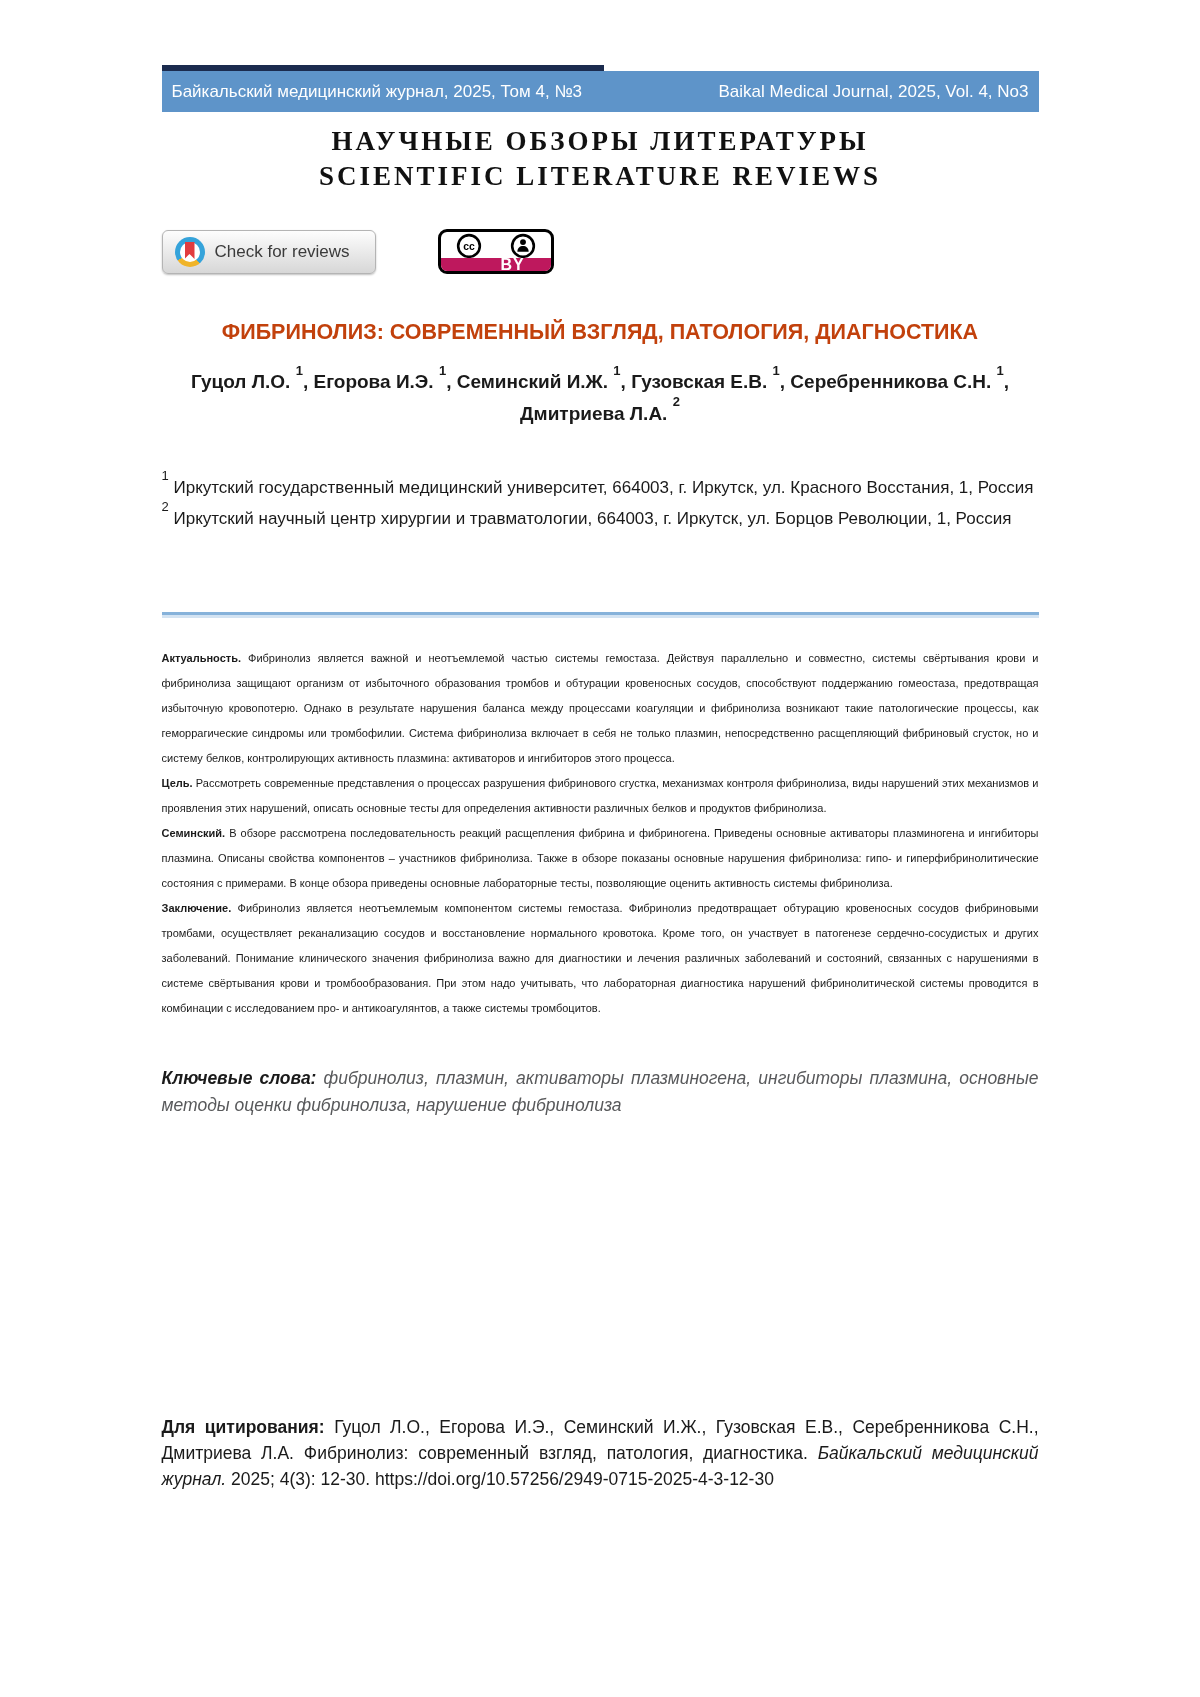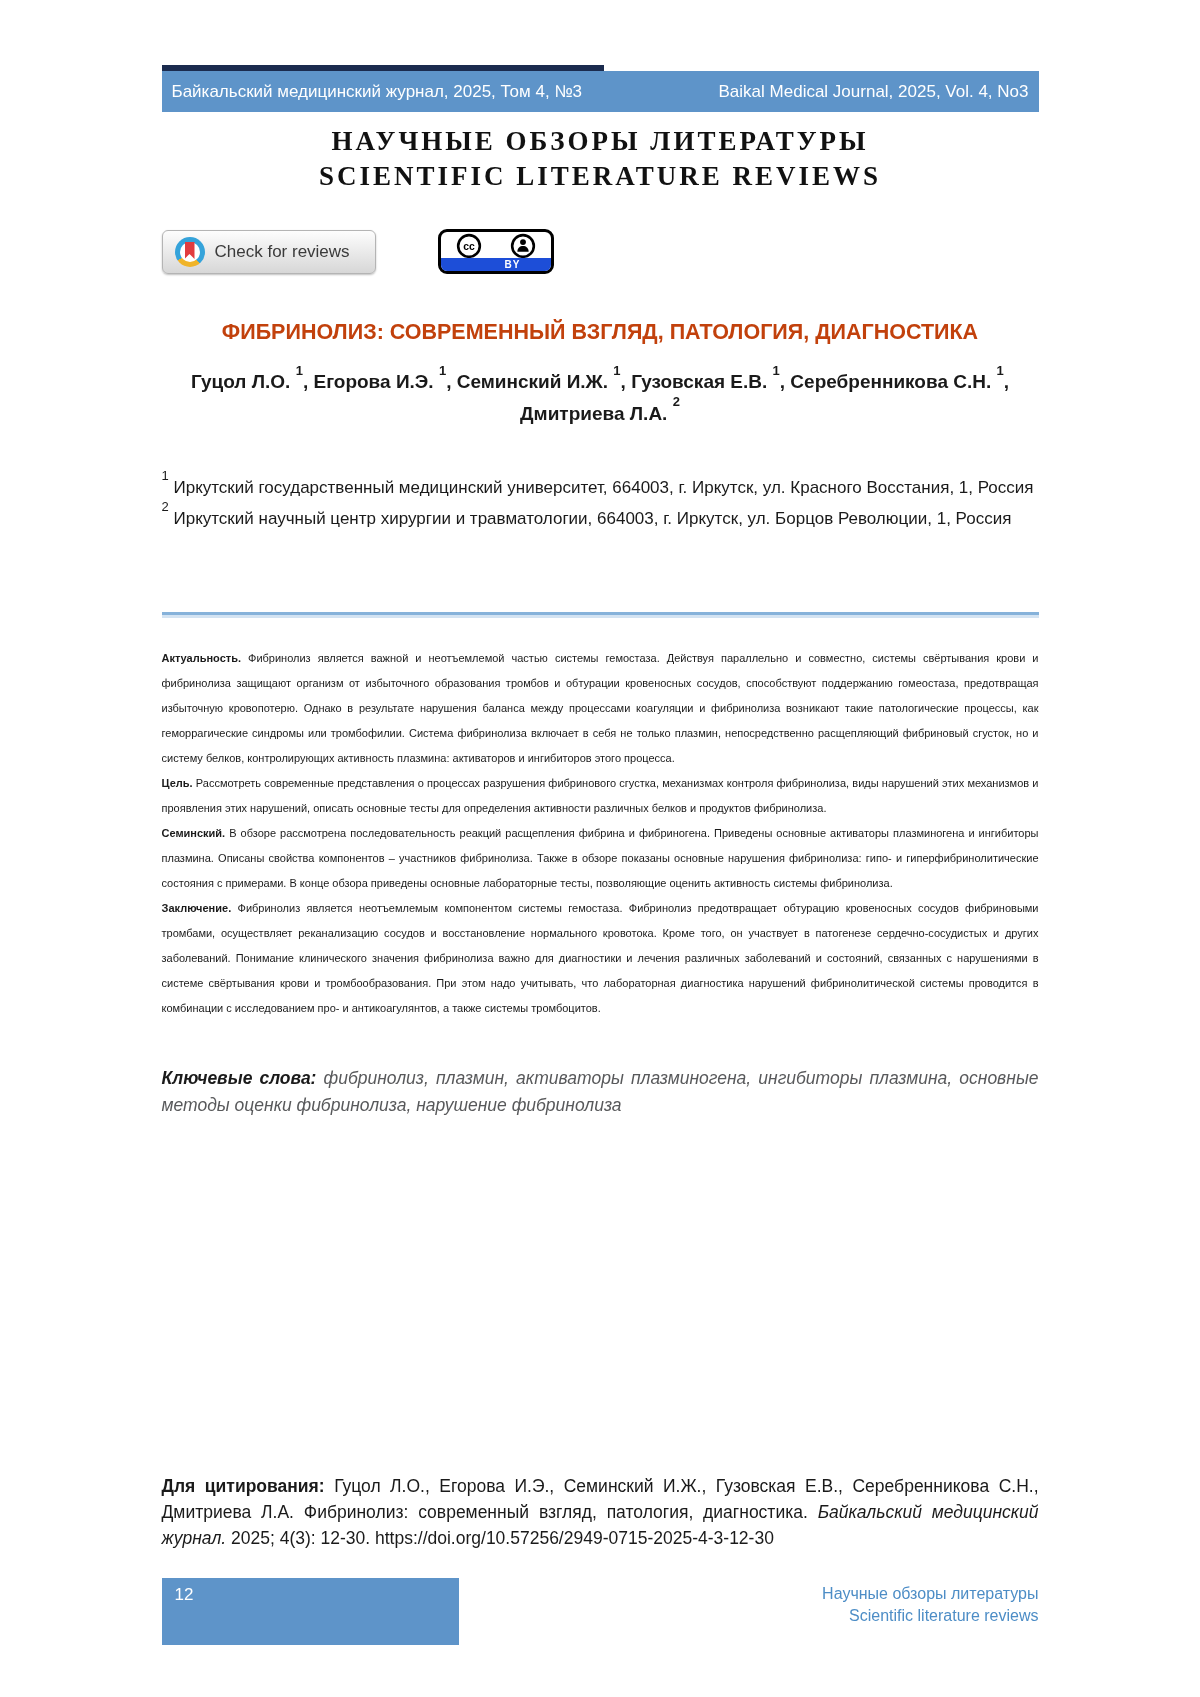--- a/index.html
+++ b/index.html
@@ -30,22 +30,22 @@
                  box-shadow:0 1px 2px rgba(0,0,0,.25); cursor:pointer; }
   .cm-icon { width:30px; height:30px; border-radius:50%; flex:none; position:relative;
              background:conic-gradient(from 140deg,#f0b429 0 95deg,#35a3da 95deg 360deg); }
   .cm-icon::before { content:""; position:absolute; inset:5px; background:#fff; border-radius:50%; }
   .cm-icon::after { content:""; position:absolute; left:10px; top:5px; width:10px; height:17px;
                     background:#e13c3f; clip-path:polygon(0 0,100% 0,100% 100%,50% 70%,0 100%); }
   .cc-badge { width:116px; height:45px; border:3px solid #000; border-radius:9px; background:#fff;
               position:relative; display:flex; align-items:center; justify-content:center;
               gap:28px; padding-bottom:11px; overflow:hidden; cursor:pointer; }
   .cc-ic { width:26px; height:26px; display:block; }
-  .cc-strip { position:absolute; bottom:0; left:0; right:0; height:13px; background:#1d4ed8;
-              color:#fff; font-size:10px; font-weight:bold; line-height:13px; text-align:center;
+  .cc-strip { position:absolute; bottom:0; left:0; right:0; height:13px; background:#be185d;
+              color:#fff; font-size:16px; font-weight:bold; line-height:13px; text-align:center;
               padding-left:34px; letter-spacing:1px; }
 
   
   .article-title { color:#c2410c; text-align:center; font-size:21.5px; font-weight:bold; margin-top:46px; }
   .authors-line { text-align:center; font-weight:bold; font-size:19px; }
   .authors-line.first { margin-top:24px; }
   .authors-line.second { margin-top:7px; }
   .sup { font-size:13px; position:relative; top:-6px; }
   .affiliations { margin-top:44px; font-size:17px; line-height:26px; }
 
@@ -53,21 +53,21 @@
   .rule { margin-top:80px; height:3px; background:#86b2da; border:none; box-shadow:0 3px 0 #d3e3f2; }
   .abstract-heading { font-size:20px; font-weight:bold; margin-top:13px; letter-spacing:.5px; }
   .abstract p { text-align:justify; font-size:11px; line-height:25px; }
   .abstract p.first { margin-top:31px; }
   .lbl { font-weight:bold; }
   .keywords { margin-top:44px; font-size:17.5px; line-height:27px; font-style:italic;
               color:#58595b; text-align:justify; }
   .keywords .lbl { color:#1a1a1a; }
 
   
-  .citation { position:absolute; top:1465px; left:93px; right:93px; font-size:17.5px;
+  .citation { position:absolute; top:1406px; left:93px; right:93px; font-size:17.5px;
               line-height:26px; text-align:justify; }
   .footer { position:absolute; top:1570px; left:93px; right:93px; display:flex;
             justify-content:space-between; align-items:flex-start; }
   .page-box { width:297px; height:67px; background:#5e94c9; color:#fff; font-size:17px;
               padding:7px 0 0 13px; }
   .footer-right { text-align:right; color:#4d8dc6; font-size:16px; line-height:22px; padding-top:5px; }
 </style>
 </head>
 <body>
 
@@ -161,22 +161,13 @@
     </p>
   </div>
 
   <p class="citation">
     <span class="lbl">Для цитирования:</span>
     <span>Гуцол Л.О., Егорова И.Э., Семинский И.Ж., Гузовская Е.В., Серебренникова С.Н., Дмитриева Л.А. Фибринолиз: современный взгляд, патология, диагностика.</span>
     <i>Байкальский медицинский журнал.</i>
     <span>2025; 4(3): 12-30. https://doi.org/10.57256/2949-0715-2025-4-3-12-30</span>
   </p>
 
-  <div class="footer">
-    <div class="page-box">
-      <span>12</span>
-    </div>
-    <div class="footer-right">
-      <div>Научные обзоры литературы</div>
-      <div>Scientific literature reviews</div>
-    </div>
-  </div>
 </div>
 
 </body></html>

